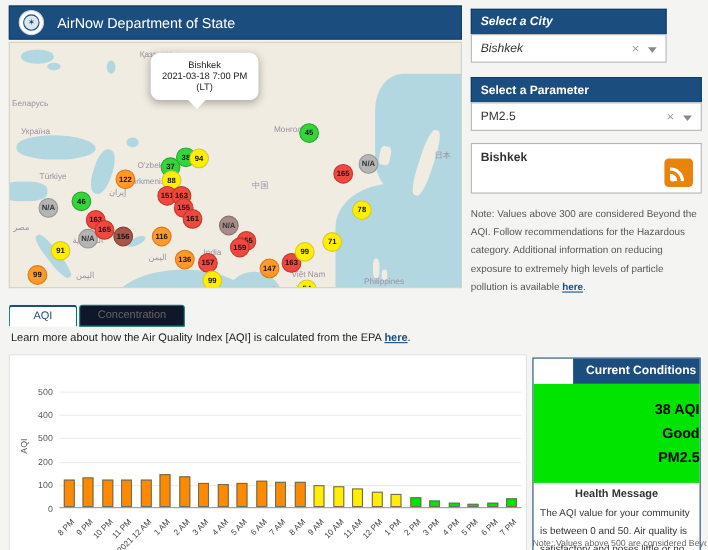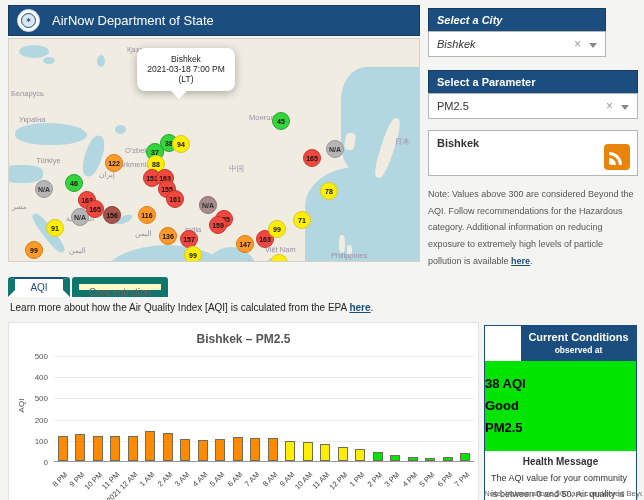--- a/index.html
+++ b/index.html
@@ -68,21 +68,21 @@
     border-top:3px solid #fff; border-right:3px solid #fff; border-top-right-radius:100%; }
   .rss-arc2 { left:5px; bottom:5px; width:13px; height:13px;
     border-top:3px solid #fff; border-right:3px solid #fff; border-top-right-radius:100%; }
   .side-note { position:absolute; left:0; top:186px; width:206px;
     font-size:9px; color:#555; line-height:1.85; }
   a.inline-link { color:#1b4e7e; font-weight:bold; text-decoration:underline; cursor:pointer; }
 
   
   .tabs { position:absolute; left:8px; top:277px; height:20px; display:flex; gap:2px; }
   .tab { height:20px; line-height:18px; text-align:center; font-size:10px;
-    border:7px solid #0f766e; border-radius:3px 3px 0 0; background:#fef9c3; color:#666; cursor:pointer; }
+    border:1px solid #0f766e; border-radius:3px 3px 0 0; background:#0f172a; color:#666; cursor:pointer; }
   .tab.active { background:#fff; color:#1b4e7e; border-top:2px solid #1b4e7e; border-bottom-color:#fff; }
   .learn-more { position:absolute; left:10px; top:302px; font-size:10px; color:#222; }
 
   
   .chart-card { position:absolute; left:8px; top:322px; width:471px; height:185px;
     background:#fff; border:1px solid #e3e3e3; }
   .chart-title { position:absolute; left:0; top:9px; width:100%; text-align:center;
     font-size:12px; font-weight:bold; color:#555; }
   .ylab { position:absolute; left:6px; top:78px; font-size:8px; color:#555;
     transform:rotate(-90deg); }
@@ -90,25 +90,25 @@
     border-bottom:1px solid #999; }
   .gridline { position:absolute; left:0; width:100%; height:1px; background:#ececec; }
   .ytick { position:absolute; width:26px; text-align:right; font-size:8px; color:#555; }
   .bar { position:absolute; bottom:0; width:10px; border:1px solid #6e6e5a; }
   .xtick { position:absolute; width:70px; text-align:right; font-size:7.5px; color:#444;
     transform:rotate(-45deg); transform-origin:100% 0; }
 
   
   .cc { position:absolute; left:484px; top:325px; width:153px; background:#fff;
     border:1px solid #1b4e7e; }
-  .cc-head { background:#1b4e7e; color:#fff; text-align:center; padding:5px 3px 6px;margin-left:36px; }
+  .cc-head { background:#1b4e7e; color:#fff; text-align:right; padding:5px 3px 6px;margin-left:36px; }
   .cc-head .l1 { font-size:11px; font-weight:bold; }
   .cc-head .l2 { font-size:8.5px; font-weight:bold; margin-top:2px; }
   .cc-head .l3 { font-size:10px; font-weight:bold; margin-top:2px; }
-  .cc-aqi { background:#00e400; text-align:left; padding:12px 0; color:#000; }
+  .cc-aqi { background:#00e400; text-align:right; padding:12px 0; color:#000; }
   .cc-aqi div { font-size:13px; font-weight:bold; line-height:1.7; }
   .cc-health { padding:5px 6px 7px; }
   .cc-health .ht { text-align:center; font-weight:bold; font-size:10px; color:#333; margin-bottom:3px; }
   .cc-health .hb { font-size:9px; color:#333; line-height:1.8; }
   .cc-note { position:absolute; left:484px; top:489px; width:158px; font-size:8px;
     color:#666; white-space:nowrap; overflow:hidden; }
 </style>
 </head>
 <body>
 
@@ -235,21 +235,20 @@
 
 <div class="tabs">
   <div class="tab active" style="width:62px;">AQI</div>
   <div class="tab" style="width:96px;">Concentration</div>
 </div>
 <div class="learn-more">
   <span>Learn more about how the Air Quality Index [AQI] is calculated from the EPA </span><a class="inline-link">here</a><span>.</span>
 </div>
 
 <div class="chart-card">
-  <div class="chart-title">Bishkek – PM2.5</div>
   <div class="ylab">AQI</div>
   <div id="yticks">
       <div class="ytick" style="left: 13px; top: 135px;">0</div>
       <div class="ytick" style="left: 13px; top: 113.8px;">100</div>
       <div class="ytick" style="left: 13px; top: 92.6px;">200</div>
       <div class="ytick" style="left: 13px; top: 71.4px;">500</div>
       <div class="ytick" style="left: 13px; top: 50.2px;">400</div>
       <div class="ytick" style="left: 13px; top: 29px;">500</div>
     </div>
   <div id="plot">
@@ -305,21 +304,20 @@
       <div class="bar" style="left: 388.75px; height: 4.028px; background: rgb(0, 228, 0);"></div>
       <div class="xtick" style="left: 323.75px; top: 114px;">6 PM</div>
       <div class="bar" style="left: 406.25px; height: 8.056px; background: rgb(0, 228, 0);"></div>
       <div class="xtick" style="left: 341.25px; top: 114px;">7 PM</div>
     </div>
 </div>
 
 <div class="cc">
   <div class="cc-head">
     <div class="l1">Current Conditions</div>
-    <div class="l2">observed at</div>
   </div>
   <div class="cc-aqi">
     <div>38 AQI</div>
     <div>Good</div>
     <div>PM2.5</div>
   </div>
   <div class="cc-health">
     <div class="ht">Health Message</div>
     <div class="hb">The AQI value for your community is between 0 and 50. Air quality is satisfactory and poses little or no health risk.</div>
   </div>

